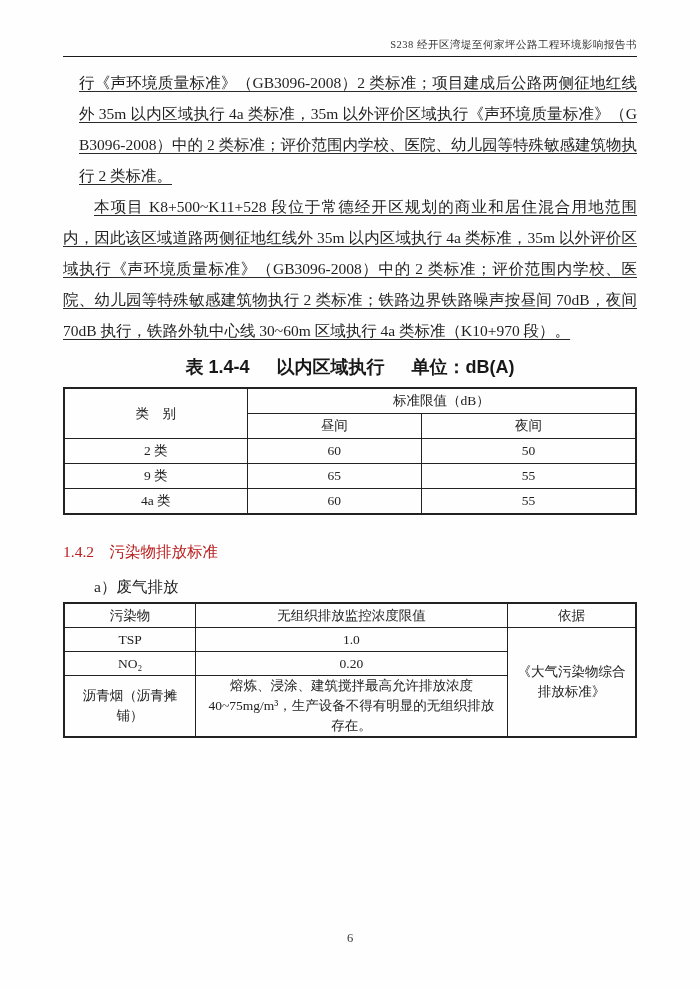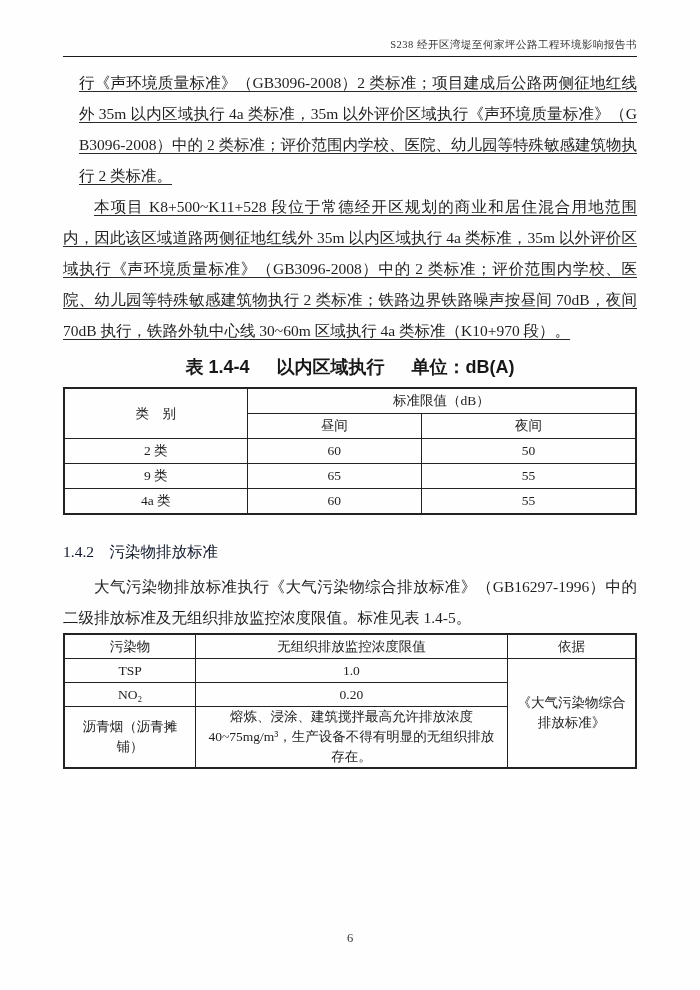--- a/index.html
+++ b/index.html
@@ -33,21 +33,21 @@
   }
   table.tbl td{
     border:1px solid #222;text-align:center;vertical-align:middle;
     padding:0 6px;line-height:20px;
   }
   table.tbl-noise td{height:24px;}
   table.tbl-air td.tall{height:40px;}
   table.tbl-air td{height:23px;}
   .section-heading{
     margin:21px 0 0 0;font-size:15.5px;font-weight:normal;line-height:31px;
-    color:#0f172a;
+    color:#b91c1c;
   }
   .sub-heading{
     margin:0;font-size:15.5px;font-weight:normal;line-height:31px;
     text-indent:2em;color:#1f1f1f;
   }
   .gap-sm{height:4px;}
   .footer{
     position:absolute;bottom:44px;left:0;width:100%;text-align:center;
     font-size:12.5px;color:#333;
   }
@@ -100,21 +100,21 @@
         <tr>
           <td>4a 类</td>
           <td>60</td>
           <td>55</td>
         </tr>
       </tbody>
     </table>
 
     <h3 class="section-heading">1.4.2　污染物排放标准</h3>
     <div class="gap-sm"></div>
-    <p class="para">大气污染物排放标准执行《大气污染物综合排放标准》（GB16297-1996）中的二级排放标准及无组织排放监控浓度限值。标准见表 1.4-5。</p>
+    <p class="sub-heading">a）废气排放</p>
 
 
     <table class="tbl tbl-air">
       <colgroup>
           <col style="width:23%">
           <col style="width:54.5%">
           <col style="width:22.5%">
         </colgroup>
       <tbody>
         <tr>

